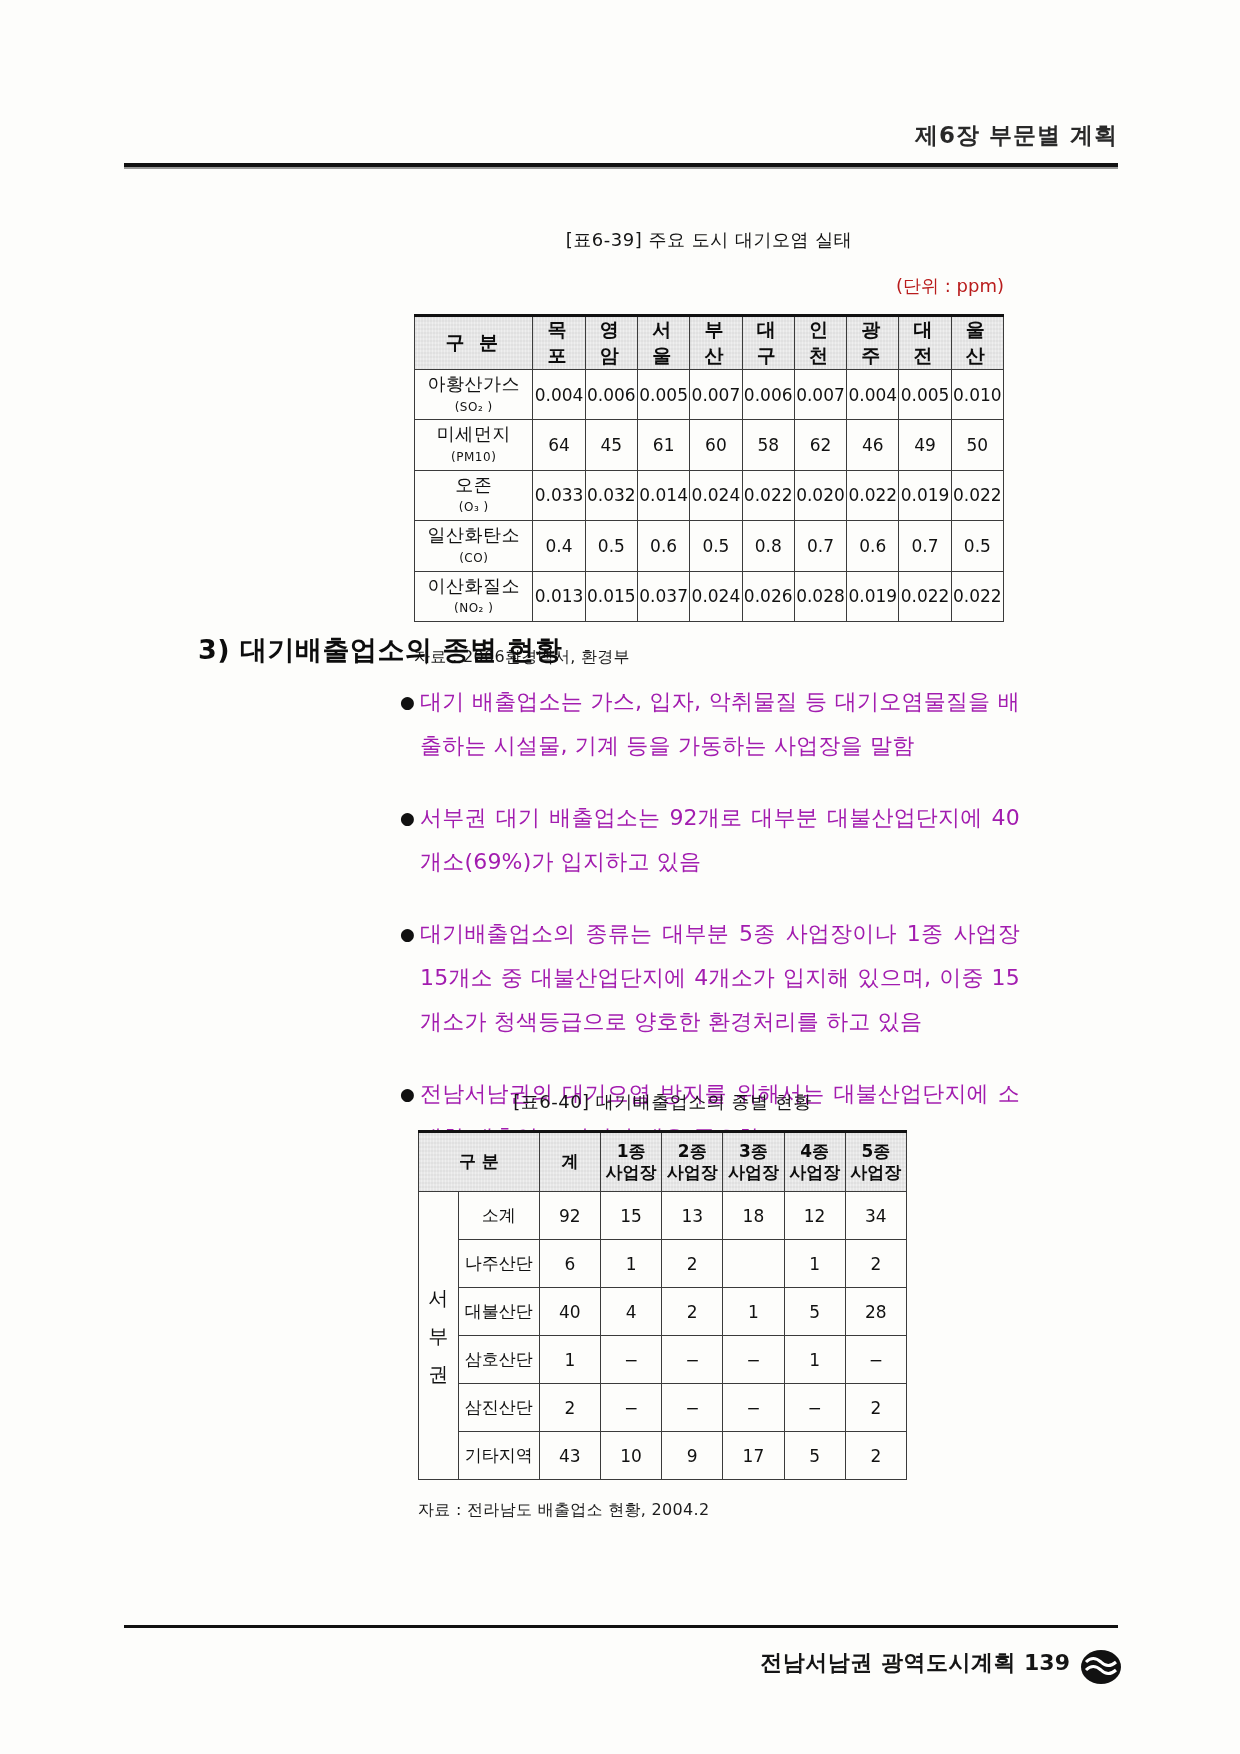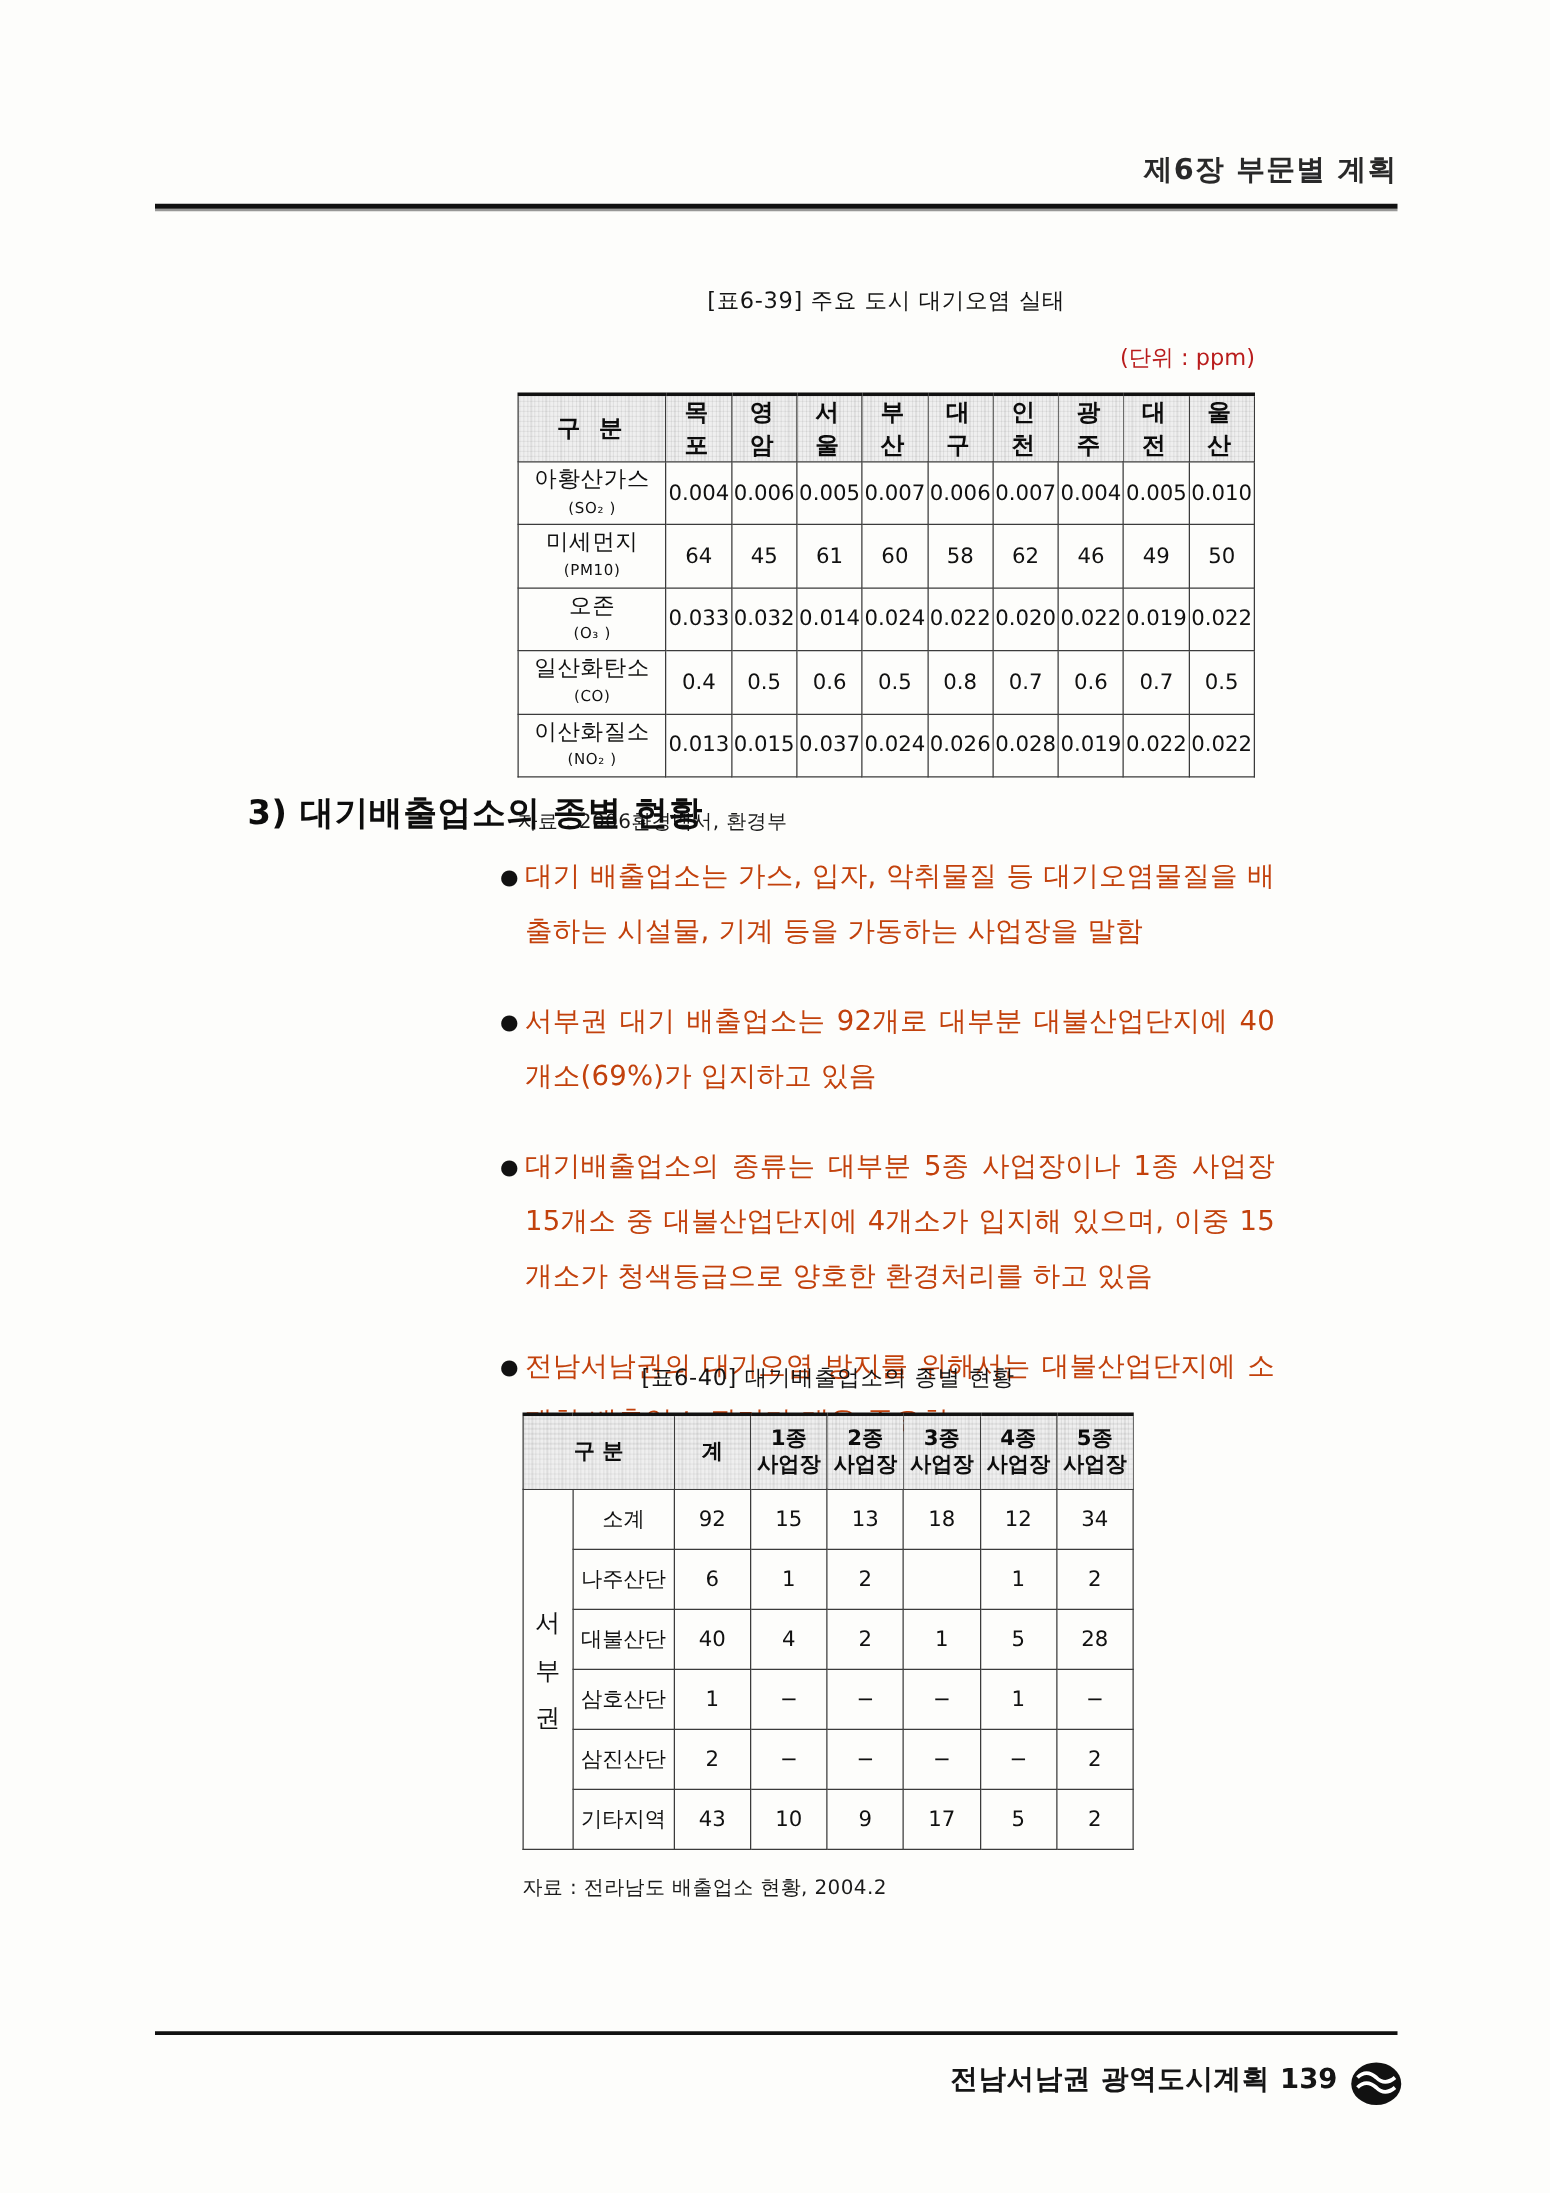--- a/index.html
+++ b/index.html
@@ -89,21 +89,21 @@
   .bullets{
     position:absolute;left:400px;top:680px;width:620px;
   }
   .bul{
     display:flex;margin-bottom:28px;
   }
   .bul .dot{
     flex:0 0 20px;font-size:17px;line-height:44px;color:#111;
   }
   .bul .txt{
-    font-size:22px;line-height:44px;letter-spacing:.2px;color:#c2410c;
+    font-size:22px;line-height:44px;letter-spacing:.2px;color:#a21caf;
     text-align:justify;
   }
 
   
   #t2wrap{position:absolute;left:418px;top:1090px;width:489px;}
   #t2wrap .tbl-title{margin-bottom:16px;}
   #t2 td{font-size:17px;height:47px;}
   #t2 .hdr td{height:58px;font-size:17px;line-height:1.25;}
   #t2 .sidelabel{
     width:46px;font-size:20px;letter-spacing:.5px;line-height:1.9;

